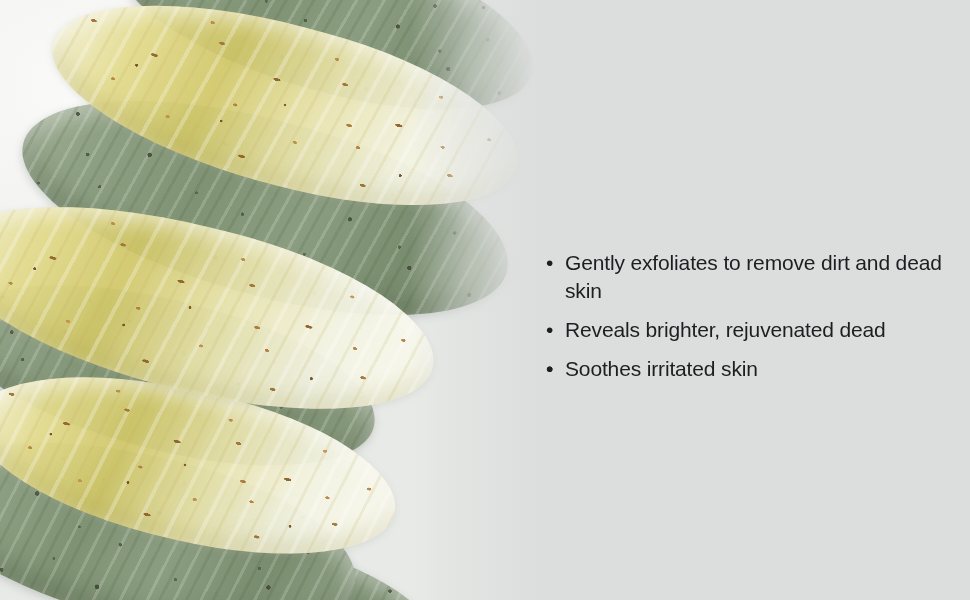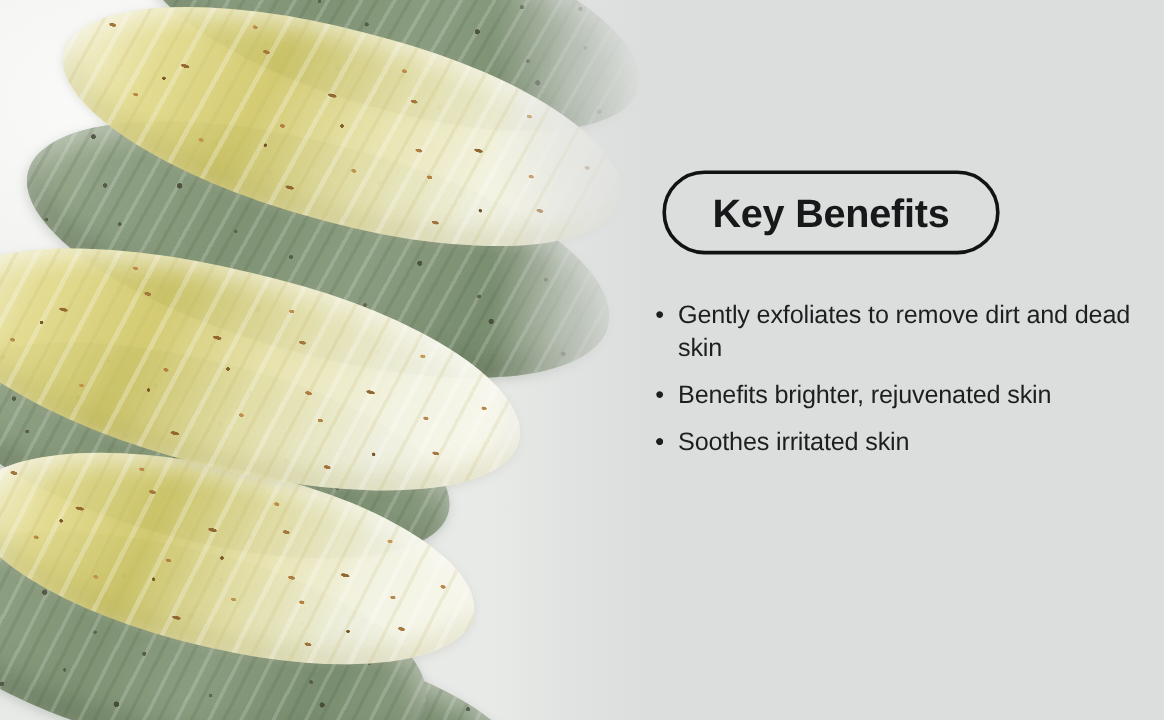--- a/index.html
+++ b/index.html
@@ -263,32 +263,29 @@
     <div class="smear gel  s-gel2"></div>
     <div class="smear clay s-clay3"></div>
     <div class="smear gel  s-gel3"></div>
     <div class="smear clay s-clay4"></div>
     <div class="smear clay s-clay5"></div>
     <div class="photo-fade"></div>
   </div>
 
   <div class="panel">
 
-    <div class="badge">
-      <span class="badge-label">Key Benefits</span>
-    </div>
 
     <ul class="benefits">
       <li class="benefit">
         <span class="dot">•</span>
         <span>Gently exfoliates to remove dirt and dead skin</span>
       </li>
       <li class="benefit">
         <span class="dot">•</span>
-        <span>Benefits brighter, rejuvenated skin</span>
+        <span>Reveals brighter, rejuvenated dead</span>
       </li>
       <li class="benefit">
         <span class="dot">•</span>
       </li>
       <li class="benefit">
         <span class="dot">•</span>
         <span>Soothes irritated skin</span>
       </li>
     </ul>
 

